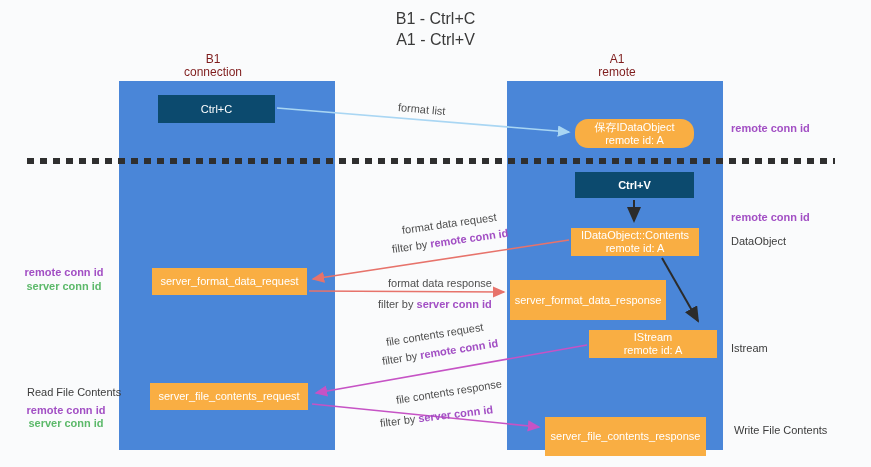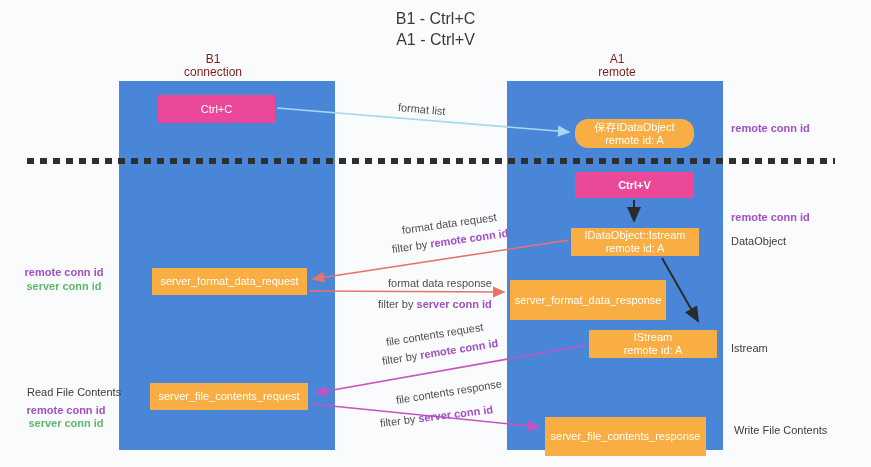--- a/index.html
+++ b/index.html
@@ -10,21 +10,21 @@
   .abs{position:absolute;}
   
   .title{left:0;right:0;top:8px;text-align:center;font-size:16px;line-height:21px;color:#3a3a3a;}
   
   .col-header{font-size:12px;line-height:13px;color:#7f1d1d;text-align:center;width:120px;}
   
   .column{background:#4a86d8;width:216px;top:81px;height:369px;}
   
   .node{box-sizing:border-box;display:flex;flex-direction:column;align-items:center;justify-content:center;
         color:#fff;font-size:11px;line-height:13px;text-align:center;}
-  .node.green{background:#ec4899;}
+  .node.green{background:#0c4a6e;}
   .node.orange{background:#f9ae43;}
   
   .dashline{left:27px;top:158px;width:808px;height:6px;
     background:repeating-linear-gradient(90deg,#2f2f2f 0 7px,transparent 7px 13px);}
   
   .lbl{font-size:11px;color:#4f4f4f;white-space:nowrap;transform-origin:left center;}
   .purple{color:#a24fc4;font-weight:bold;}
   .greentx{color:#5cb96a;font-weight:bold;}
   .dark{color:#3c3c3c;}
   .side-note{font-size:11px;white-space:nowrap;}
@@ -86,21 +86,21 @@
   <div class="abs node orange" style="left:575px;top:119px;width:119px;height:29px;border-radius:13px;">
     <div>保存IDataObject</div>
     <div>remote id: A</div>
   </div>
 
   <div class="abs node green" style="left:575px;top:172px;width:119px;height:26px;font-weight:bold;">
     <div>Ctrl+V</div>
   </div>
 
   <div class="abs node orange" style="left:571px;top:228px;width:128px;height:28px;">
-    <div>IDataObject::Istream</div>
+    <div>IDataObject::Contents</div>
     <div>remote id: A</div>
   </div>
 
   <div class="abs node orange" style="left:152px;top:268px;width:155px;height:27px;">
     <div>server_format_data_request</div>
   </div>
 
   <div class="abs node orange" style="left:510px;top:280px;width:156px;height:40px;">
     <div>server_format_data_response</div>
   </div>

